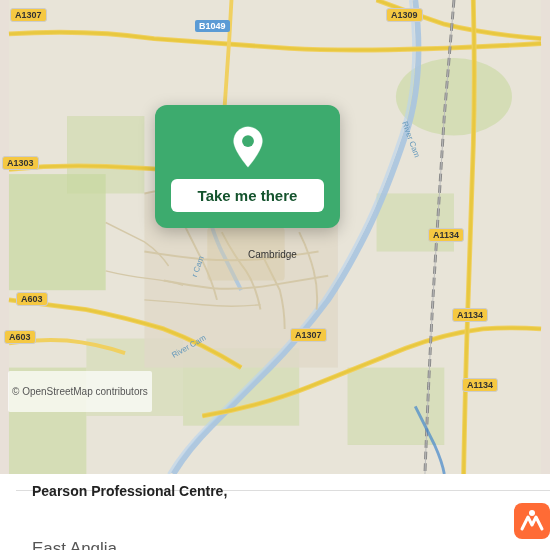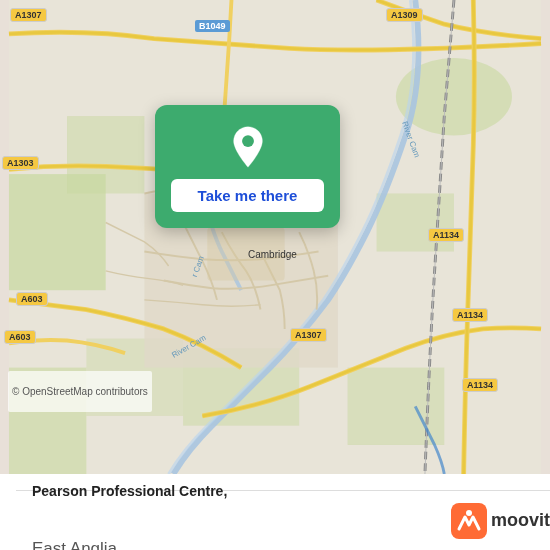--- a/index.html
+++ b/index.html
@@ -99,21 +99,21 @@
     }
 
     #pin-icon {
       width: 44px;
       height: 44px;
       margin-bottom: 10px;
     }
 
     #take-me-there-btn {
       background: #fff;
-      color: #1d4ed8;
+      color: #14532d;
       border: none;
       border-radius: 6px;
       padding: 8px 18px;
       font-size: 15px;
       font-weight: 600;
       cursor: pointer;
       width: 100%;
       text-align: center;
     }
 
@@ -252,15 +252,14 @@
     <span id="location-name">Pearson Professional Centre,</span>
     <span id="location-region">East Anglia</span>
   </div>
   <div id="moovit-logo">
 
     <svg width="36" height="36" viewBox="0 0 36 36" xmlns="http://www.w3.org/2000/svg">
       <rect width="36" height="36" rx="8" fill="#ff6b35"></rect>
       <path d="M8 26 L14 14 L18 22 L22 14 L28 26" stroke="white" stroke-width="3" fill="none" stroke-linecap="round" stroke-linejoin="round"></path>
       <circle cx="18" cy="10" r="3" fill="white"></circle>
     </svg>
-    <span id="moovit-text">moovit</span>
   </div>
 </div>
 
 </body></html>

